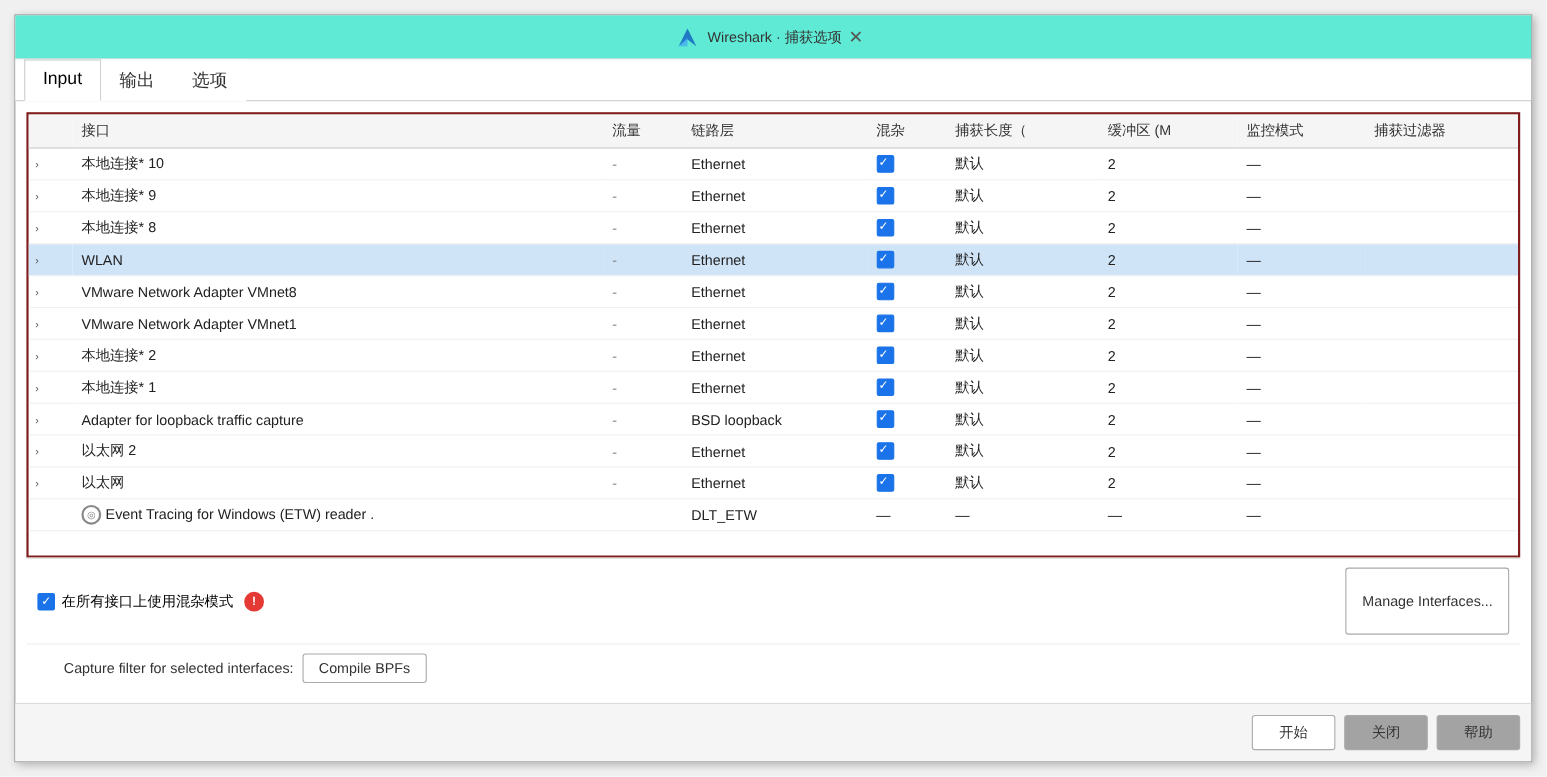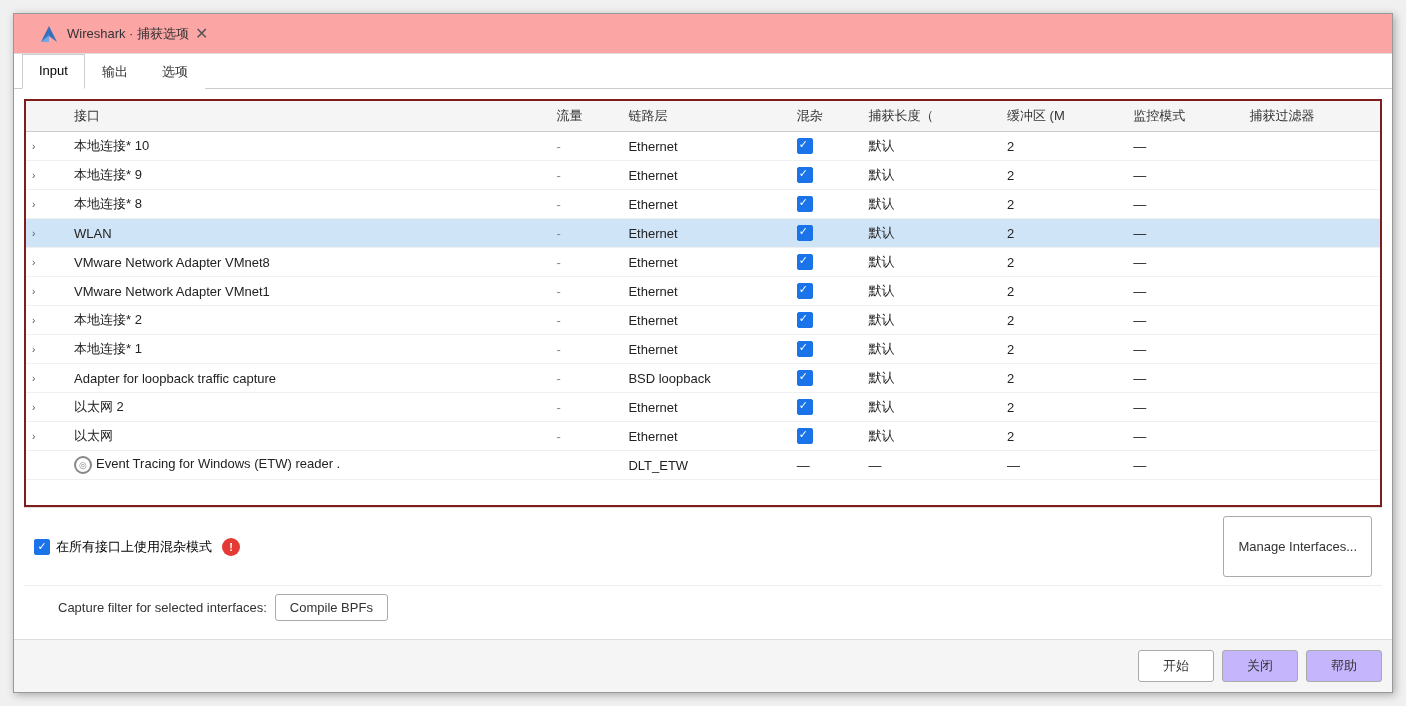--- a/index.html
+++ b/index.html
@@ -17,26 +17,26 @@
     .window {
       background: #ffffff;
       border: 1px solid #999;
       box-shadow: 2px 2px 8px rgba(0,0,0,0.3);
       width: 1380px;
       height: 680px;
       display: flex;
       flex-direction: column;
     }
     .title-bar {
-      background: #fca5a5;
+      background: #5eead4;
       border-bottom: 1px solid #ddd;
       display: flex;
       align-items: center;
-      justify-content: flex-start;
-      padding: 6px 25px;
+      justify-content: center;
+      padding: 6px 8px;
       height: 40px;
     }
     .title-bar-left {
       display: flex;
       align-items: center;
       gap: 8px;
     }
     .title-text {
       font-size: 13px;
       color: #333;
@@ -53,21 +53,21 @@
       display: flex;
       border-bottom: 1px solid #ccc;
       padding: 0 8px;
       background: #fff;
     }
     .tab {
       padding: 8px 16px;
       cursor: pointer;
       border: 1px solid transparent;
       border-bottom: none;
-      font-size: 13px;
+      font-size: 16px;
       color: #333;
       margin-bottom: -1px;
       background: #fff;
     }
     .tab.active {
       border-color: #ccc;
       border-bottom: 1px solid #fff;
       background: #fff;
       color: #000;
     }
@@ -233,21 +233,21 @@
       gap: 8px;
       background: #f5f5f5;
       border-top: 1px solid #ddd;
     }
     .footer-btn {
       padding: 6px 24px;
       border: 1px solid #aaa;
       border-radius: 3px;
       cursor: pointer;
       font-size: 13px;
-      background: #c4b5fd;
+      background: #a3a3a3;
       color: #333;
     }
     .footer-btn.primary {
       background: #fff;
     }
     .promisc-checkbox {
       width: 16px;
       height: 16px;
       background: #1a73e8;
       border: 1px solid #1a73e8;

